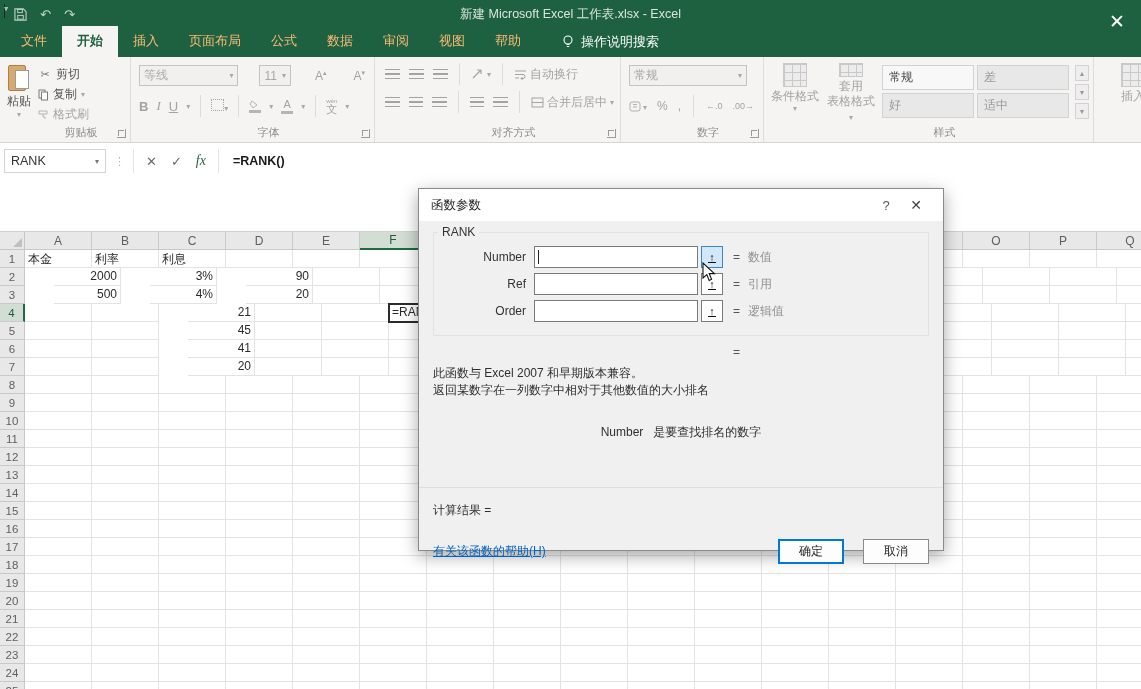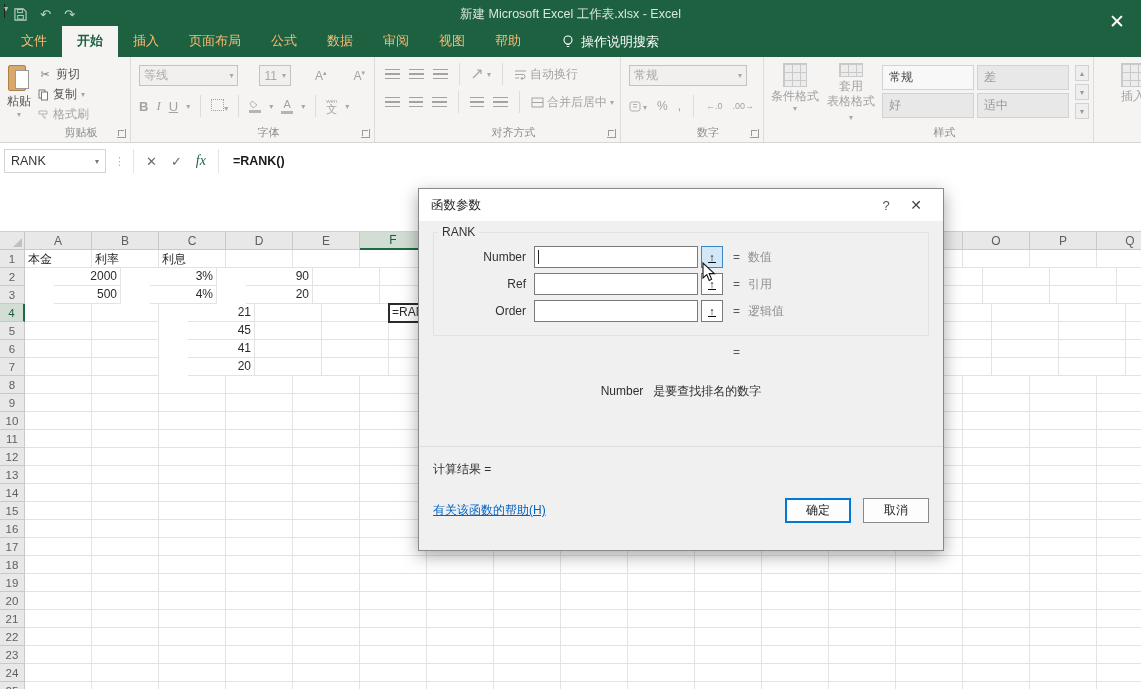--- a/index.html
+++ b/index.html
@@ -122,21 +122,21 @@
   .peq{margin:0 8px 0 10px;color:#555;}
   .phint{color:#919191;}
   .eqline{margin:9px 0 6px 300px;color:#555;}
   .dnote{margin-top:4px;line-height:1.45;color:#2f2f2f;}
   .paramdesc{margin-top:24px;text-align:center;color:#2f2f2f;}
   .paramdesc .pname{margin-right:10px;}
   .ddivider{border-top:1px solid #dedede;margin:46px -14px 0;}
   .dresult{margin-top:14px;color:#2f2f2f;}
   .dfooter{display:flex;align-items:center;margin-top:20px;}
   .helplink{color:#0563c1;text-decoration:underline;text-align:center;}
-  .dbtns{margin-left:auto;display:flex;gap:12px;border-radius:11px;}
+  .dbtns{margin-left:auto;display:flex;gap:19px;border-radius:11px;}
   .btn{width:66px;height:25px;display:flex;align-items:center;justify-content:center;font-size:12px;background:#fdfdfd;border:1px solid #8a8a8a;color:#222;}
   .btn.primary{border:2px solid #0078d7;}
 
   .cursor{position:absolute;left:701px;top:262px;z-index:30;pointer-events:none;}
   svg.mini{display:inline-block;vertical-align:middle;}
 </style>
 </head>
 <body>
 
 <div class="app">
@@ -930,20 +930,24 @@
           <span class="plabel">Order</span>
           <span class="pinputwrap"><input class="pinput" value="" style=""></span>
           <span class="rangebtn">
               <span class="upicon">↑</span>
             </span>
           <span class="peq">=</span>
           <span class="phint">逻辑值</span>
         </div>
       </fieldset>
       <div class="eqline">=</div>
+      <div class="dnote">
+        <div>此函数与 Excel 2007 和早期版本兼容。</div>
+        <div>返回某数字在一列数字中相对于其他数值的大小排名</div>
+      </div>
       <div class="paramdesc">
         <span class="pname">Number</span><span>是要查找排名的数字</span>
       </div>
       <div class="ddivider"></div>
       <div class="dresult">计算结果 =</div>
       <div class="dfooter">
         <span class="helplink">有关该函数的帮助(H)</span>
         <span class="dbtns">
           <span class="btn primary">确定</span>
           <span class="btn">取消</span>

